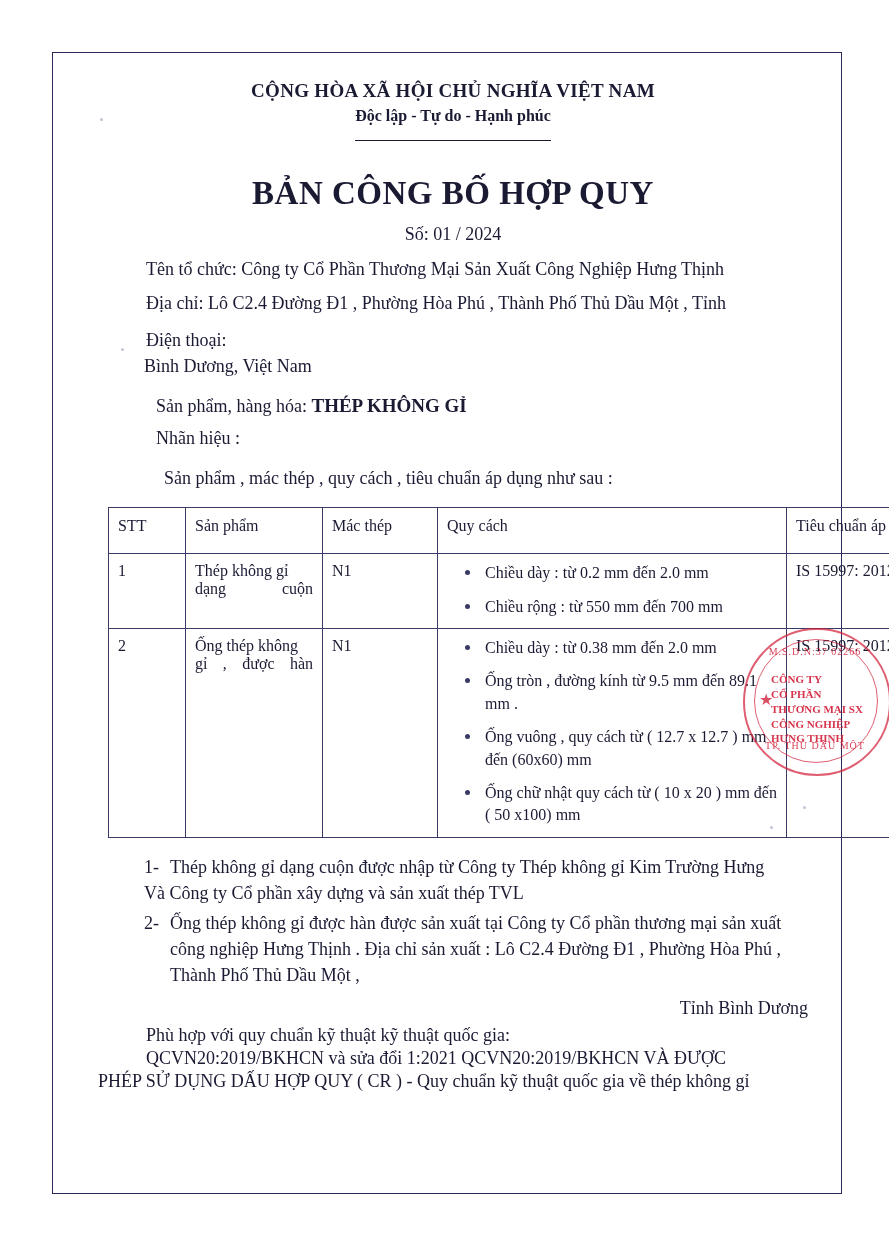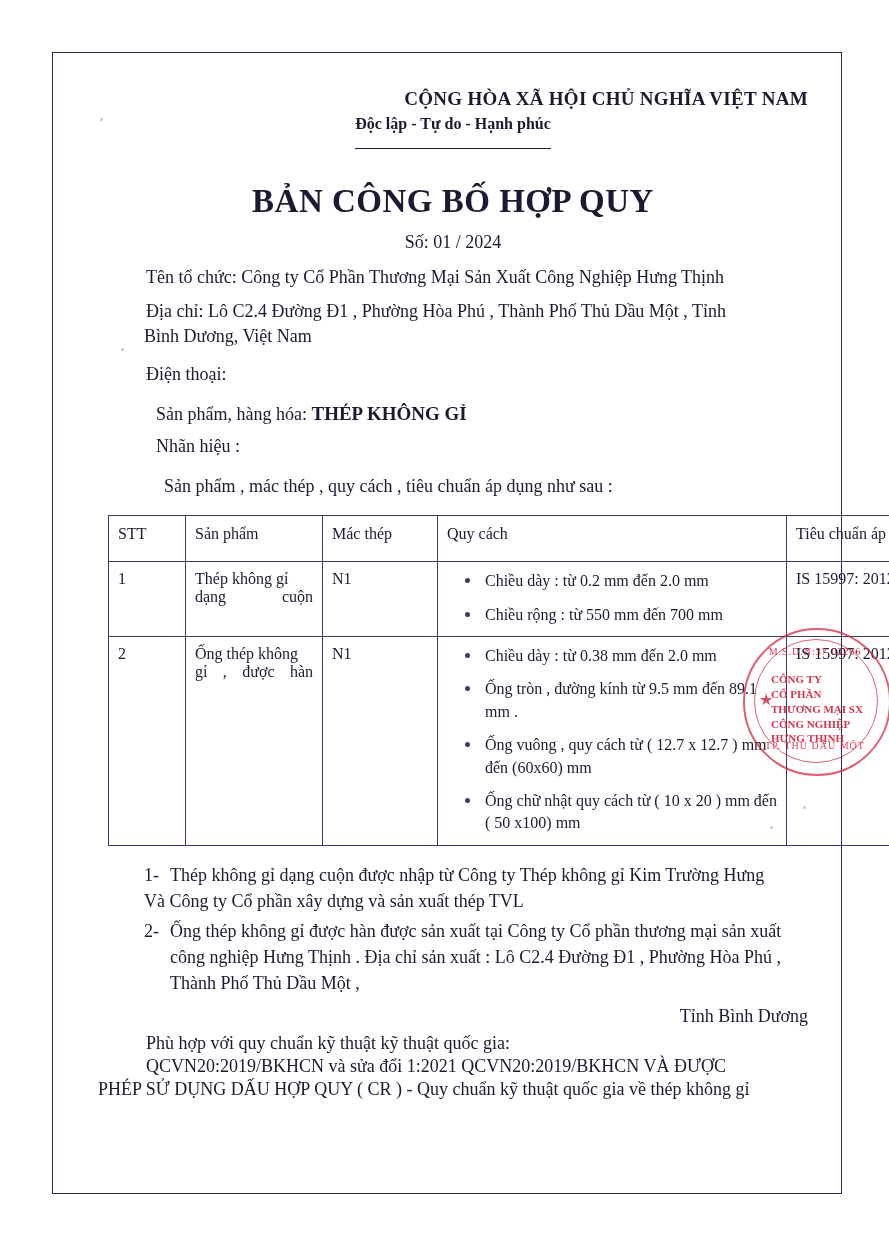--- a/index.html
+++ b/index.html
@@ -37,22 +37,21 @@
     width: 790px;
     height: 1142px;
     box-sizing: border-box;
     padding: 18px 34px 10px 46px;
   }
   .center { text-align: center; }
   .nation {
     font-weight: bold;
     font-size: 19px;
     letter-spacing: 0.3px;
-    margin-top: 18px;
-    text-align: right;
+    margin-top: 10px;
   }
   .motto {
     font-weight: bold;
     font-size: 16px;
     margin-top: 5px;
     display: inline-block;
     border-bottom: 1.4px solid #1a1a33;
     padding-bottom: 15px;
   }
   .doc-title {
@@ -212,22 +211,22 @@
 
     <div class="center">
       <div class="nation">CỘNG HÒA XÃ HỘI CHỦ NGHĨA VIỆT NAM</div>
       <div><span class="motto">Độc lập - Tự do - Hạnh phúc</span></div>
       <div class="doc-title">BẢN CÔNG BỐ HỢP QUY</div>
       <div class="doc-number">Số: 01 / 2024</div>
     </div>
 
     <div class="body-line indent-1">Tên tổ chức: Công ty Cổ Phần Thương Mại Sản Xuất Công Nghiệp Hưng Thịnh</div>
     <div class="body-line indent-1" style="margin-top:8px">Địa chỉ: Lô C2.4 Đường Đ1 , Phường Hòa Phú , Thành Phố Thủ Dầu Một , Tỉnh</div>
+    <div class="body-line indent-1">Điện thoại:</div>
     <div class="body-line" style="margin-top:0px;padding-left:46px">Bình Dương, Việt Nam</div>
-    <div class="body-line indent-1">Điện thoại:</div>
 
     <div class="body-line indent-2" style="margin-top:14px">
       <span>Sản phẩm, hàng hóa:</span>
       <span class="product-name">THÉP KHÔNG GỈ</span>
     </div>
     <div class="body-line indent-2" style="margin-top:6px">Nhãn hiệu :</div>
     <div class="body-line indent-3" style="margin-top:14px">Sản phẩm , mác thép , quy cách , tiêu chuẩn áp dụng như sau :</div>
 
     <table class="spec">
       <thead>

